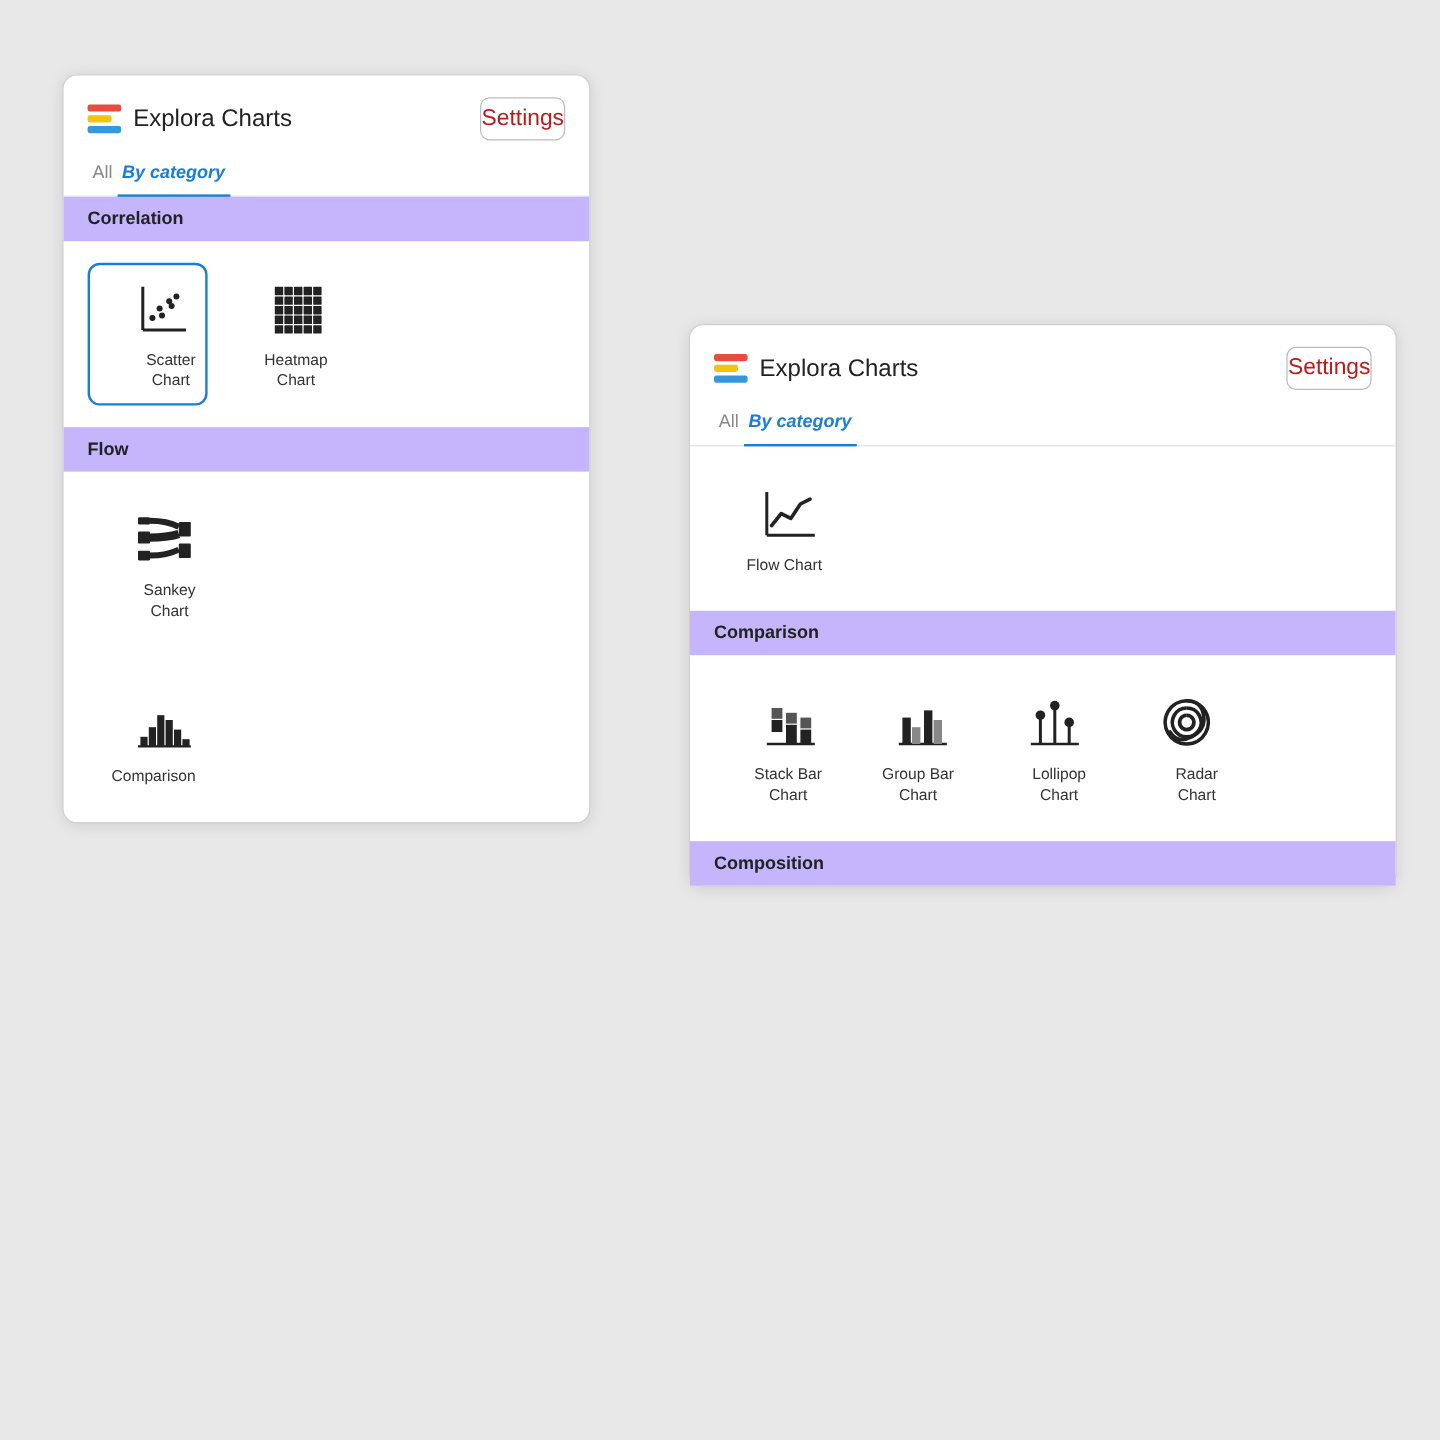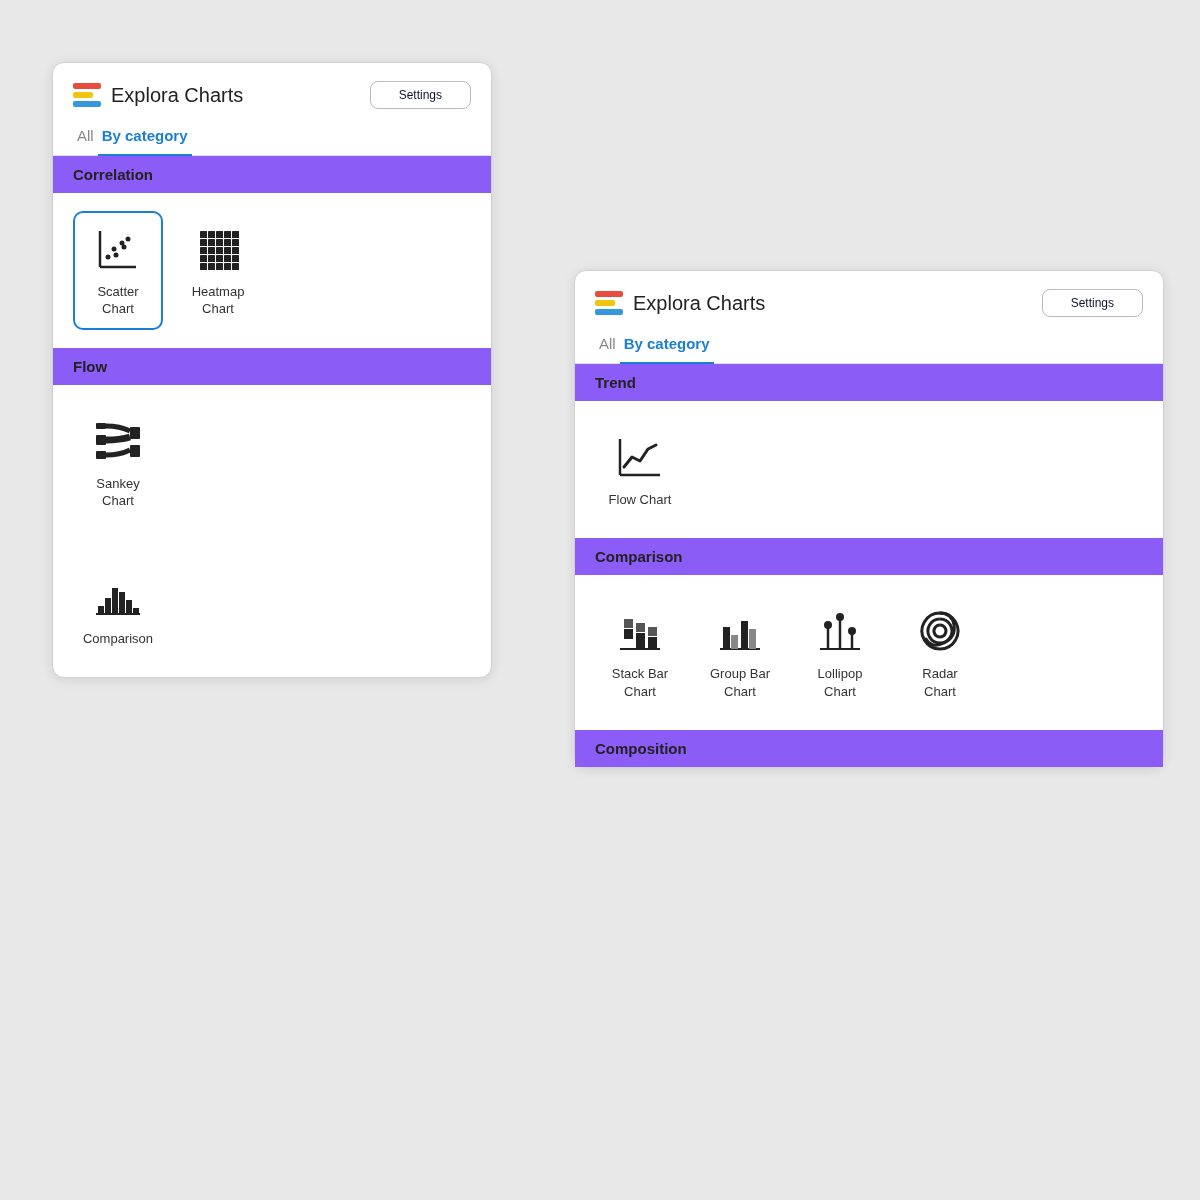--- a/index.html
+++ b/index.html
@@ -46,23 +46,23 @@
       font-size: 20px;
       font-weight: 400;
       color: #222;
       flex: 1;
     }
 
     .settings-btn {
       border: 1.5px solid #bbb;
       border-radius: 8px;
       background: #fff;
-      padding: 6px 28px;
-      font-size: 12px;
-      color: #0f172a;
+      padding: 6px 0;
+      font-size: 19px;
+      color: #b91c1c;
       cursor: pointer;
     }
 
     .tab-bar {
       display: flex;
       padding: 0 20px;
       border-bottom: 1.5px solid #e0e0e0;
     }
 
     .tab {
@@ -71,42 +71,43 @@
       color: #888;
       cursor: pointer;
       border-bottom: 2.5px solid transparent;
       margin-bottom: -1.5px;
     }
 
     .tab.active {
       color: #1a7fd4;
       border-bottom-color: #1a7fd4;
       font-weight: 600;
+      font-style: italic;
     }
 
     .section-header {
-      background: #8b5cf6;
+      background: #c4b5fd;
       padding: 10px 20px;
       font-size: 15px;
       font-weight: 700;
       color: #222;
     }
 
     .chart-grid {
       display: flex;
       flex-wrap: wrap;
       padding: 18px 20px;
       gap: 10px;
     }
 
     .chart-item {
       display: flex;
       flex-direction: column;
-      align-items: center;
-      width: 90px;
+      align-items: flex-end;
+      width: 100px;
       cursor: pointer;
       padding: 10px 8px;
       border-radius: 8px;
       border: 2px solid transparent;
     }
 
     .chart-item.selected {
       border: 2px solid #1a7fd4;
       border-radius: 10px;
     }
@@ -266,21 +267,20 @@
     </div>
     <span class="app-title">Explora Charts</span>
     <button class="settings-btn">Settings</button>
   </div>
 
   <div class="tab-bar">
     <div class="tab">All</div>
     <div class="tab active">By category</div>
   </div>
 
-  <div class="section-header">Trend</div>
   <div class="chart-grid">
     <div class="chart-item">
       <div class="chart-icon">
         <svg width="52" height="52" viewBox="0 0 52 52">
           <line x1="6" y1="8" x2="6" y2="44" stroke="#222" stroke-width="2.5"></line>
           <line x1="6" y1="44" x2="46" y2="44" stroke="#222" stroke-width="2.5"></line>
           <polyline points="10,36 18,26 26,30 34,18 42,14" stroke="#222" stroke-width="3" fill="none" stroke-linejoin="round" stroke-linecap="round"></polyline>
         </svg>
       </div>
       <span class="chart-label">Flow Chart</span>

